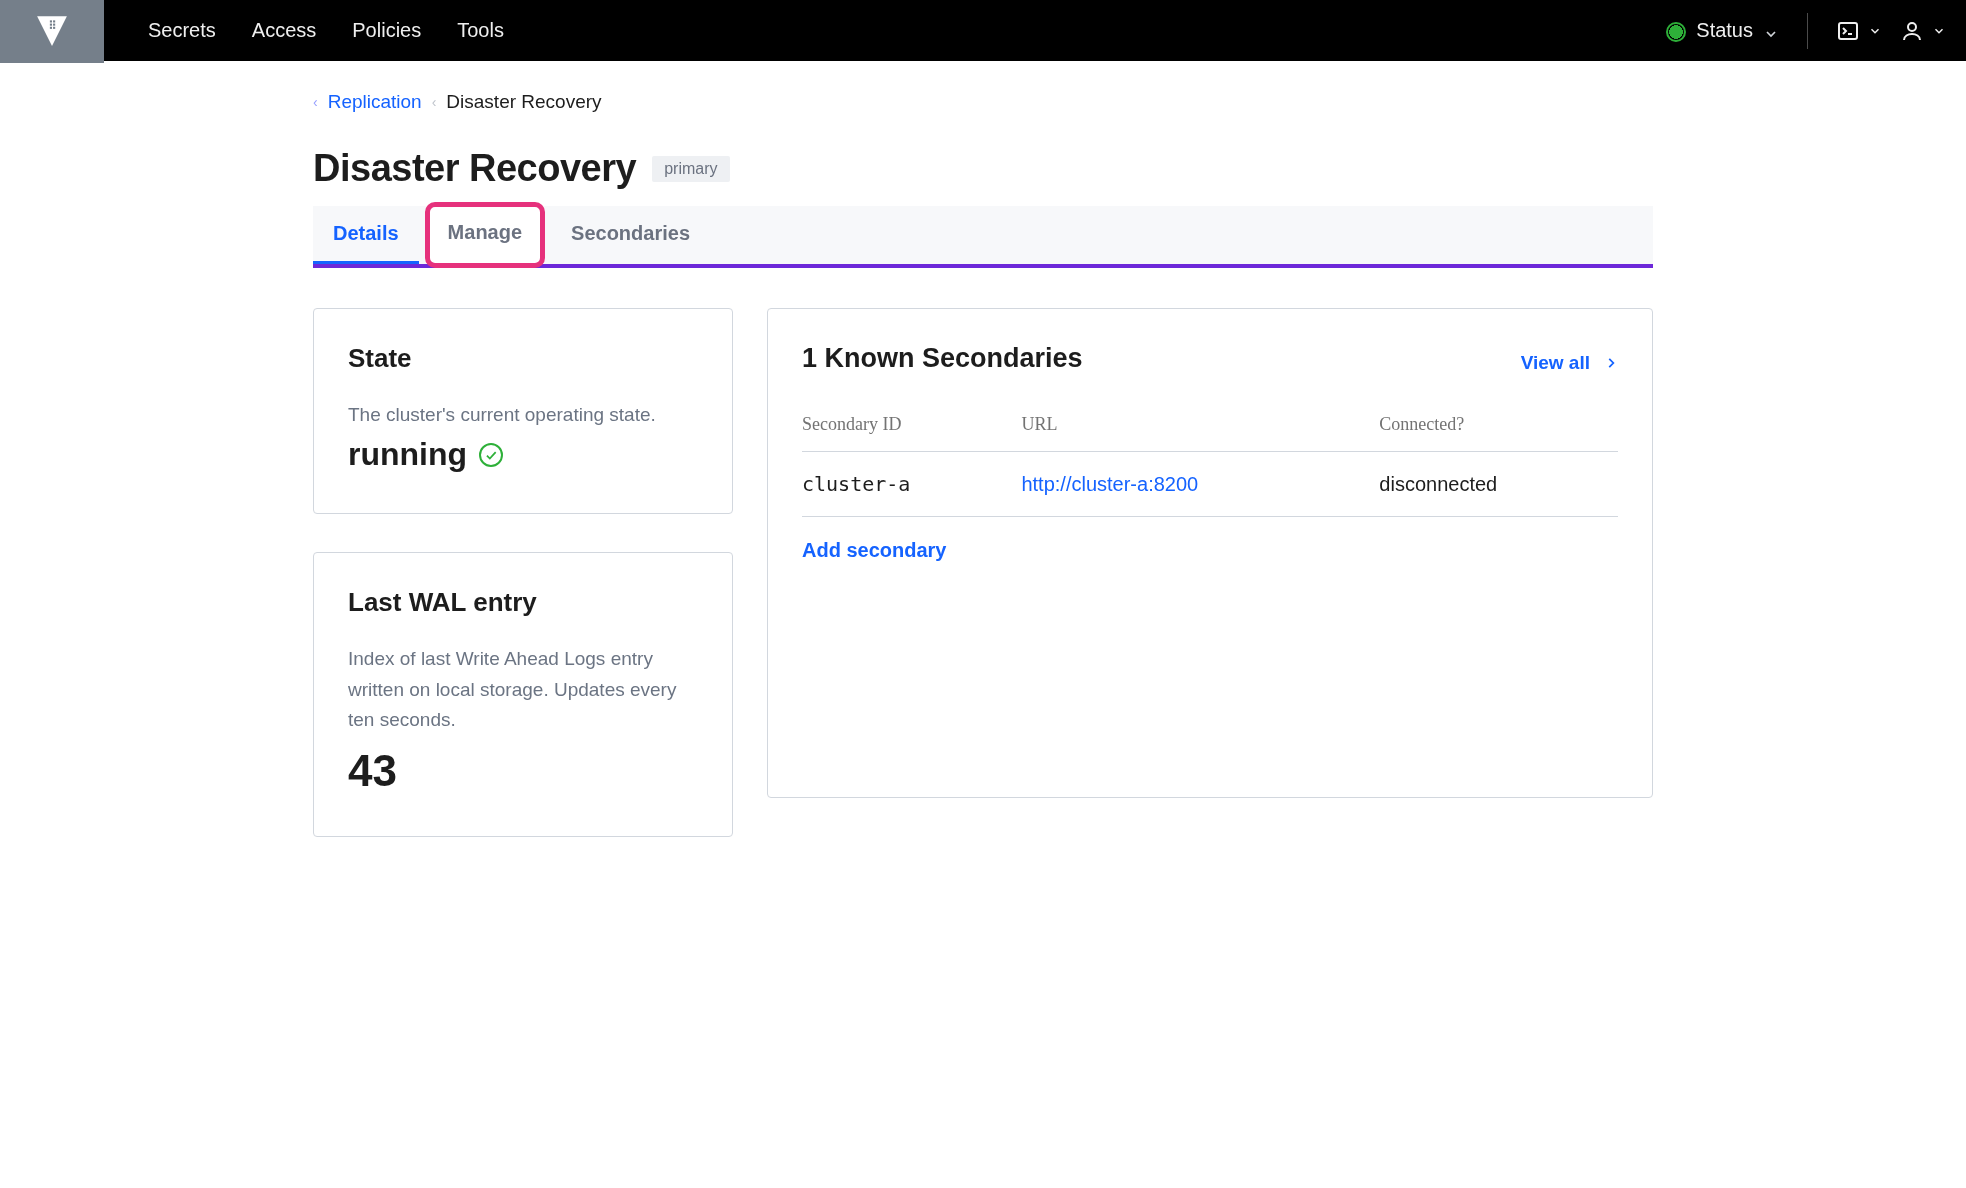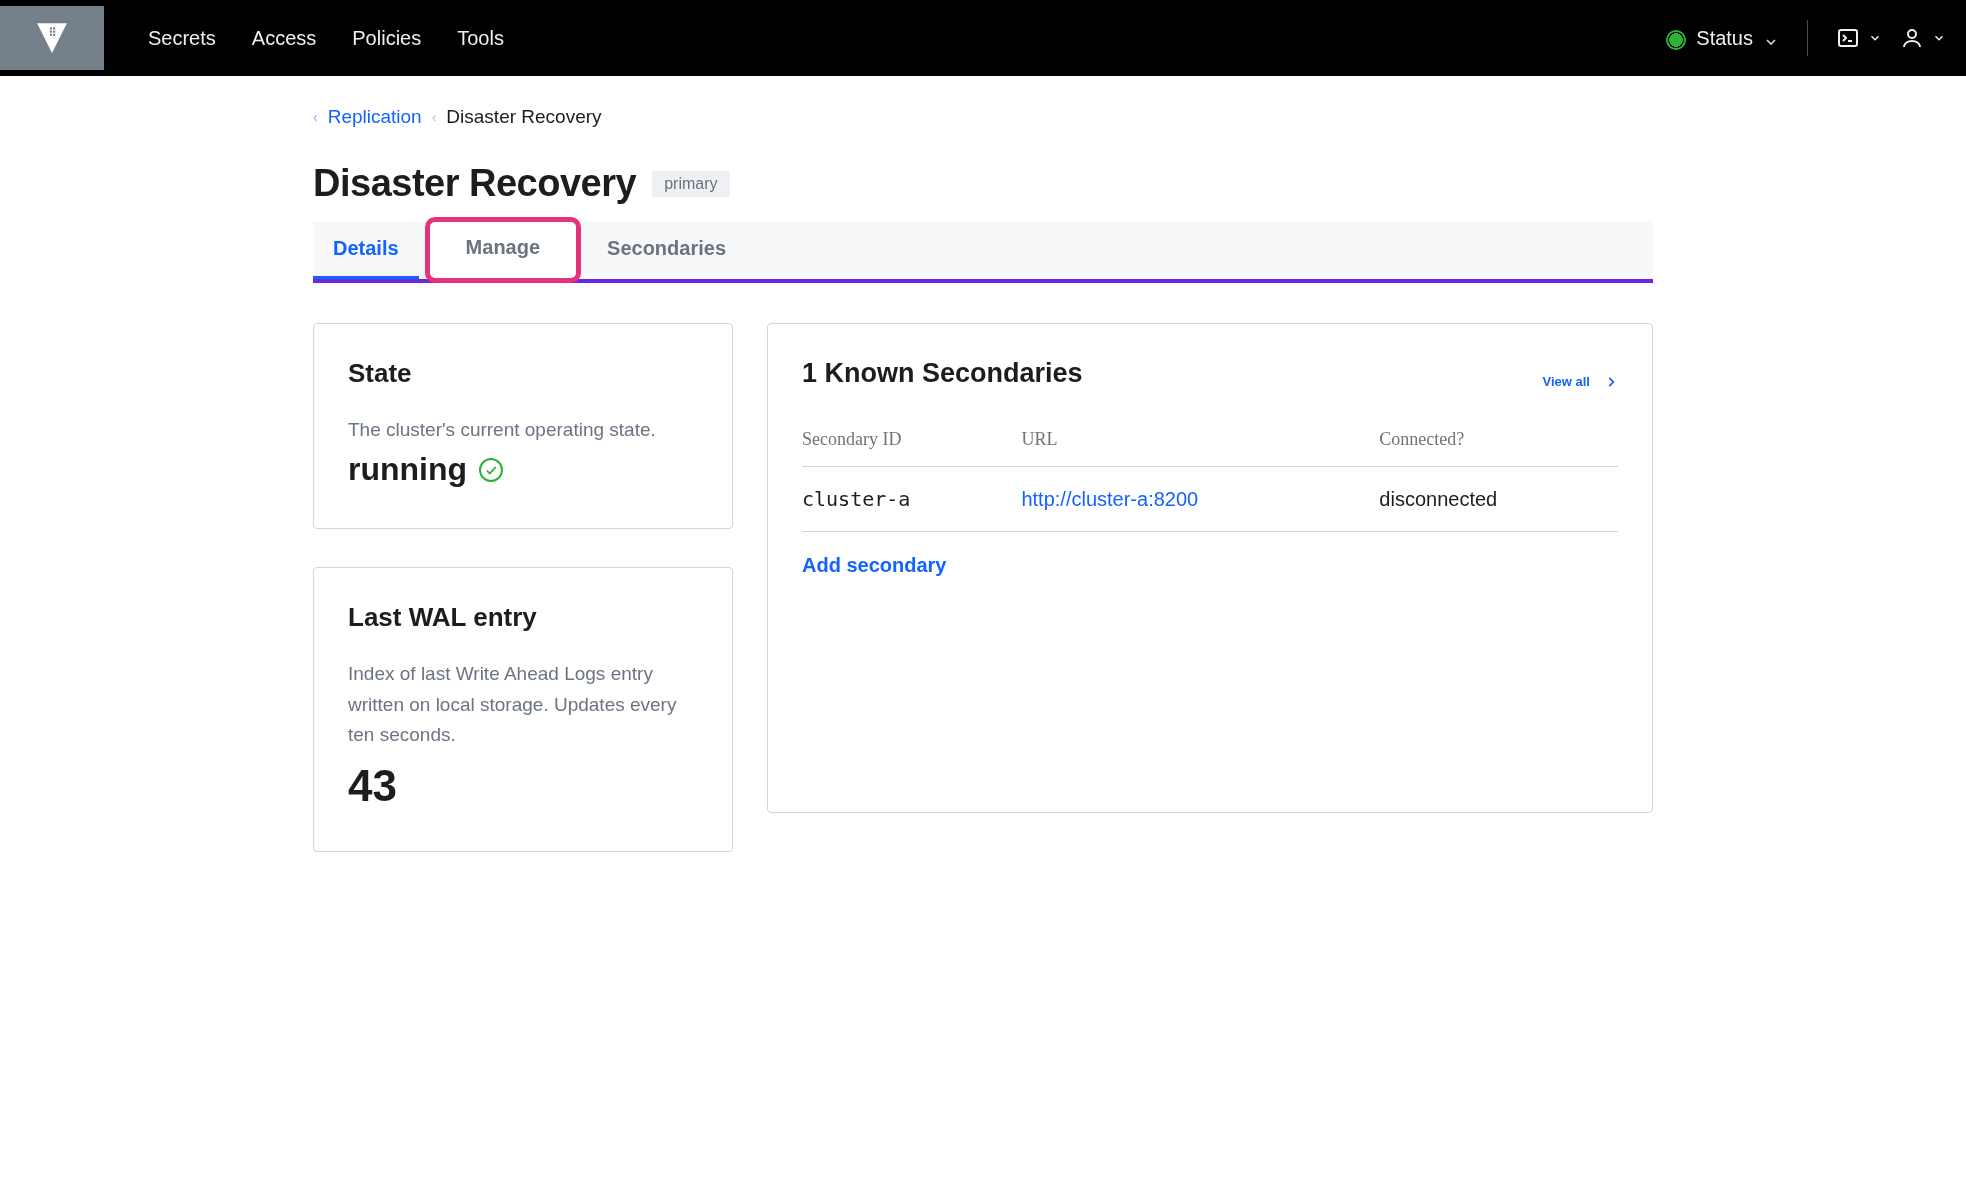--- a/index.html
+++ b/index.html
@@ -6,21 +6,21 @@
   body {
     font-family: -apple-system, BlinkMacSystemFont, "Segoe UI", Helvetica, Arial, sans-serif;
     background: #ffffff;
     color: #1d1d1d;
     font-size: 16px;
   }
 
   
   .header {
     background: #000000;
-    height: 76px;
+    height: 61px;
     display: flex;
     align-items: center;
     padding: 0 20px 0 0;
   }
   .logo {
     width: 104px;
     height: 64px;
     background: #757f8a;
     display: flex;
     align-items: center;
@@ -63,21 +63,21 @@
 
   
   .tabs { display: flex; align-items: stretch; border-bottom: 4px solid #6d28d9; background: #f7f8fa; margin-bottom: 40px; }
   .tab {
     padding: 16px 20px; font-size: 20px; font-weight: 600; color: #6b7280; cursor: pointer;
     border-bottom: 3px solid transparent; background: #f7f8fa;
   }
   .tab.active { color: #1563ff; border-bottom-color: #1563ff; background: #f7f8fa; }
   .tab.highlighted {
     border: 5px solid #e6317c; border-radius: 10px; margin: -4px 6px; background: #fff;
-    padding: 14px 36px; color: #6b7280; text-align: right;
+    padding: 14px 18px; color: #6b7280; text-align: right;
   }
 
   
   .grid { display: flex; gap: 34px; align-items: flex-start; }
   .col-left { width: 420px; display: flex; flex-direction: column; gap: 38px; }
   .col-right { flex: 1; }
 
   .card {
     border: 1px solid #d2d7de; border-radius: 4px; background: #fff;
     padding: 34px 34px 40px;
@@ -90,21 +90,21 @@
   }
   .ok-circle {
     width: 24px; height: 24px; border: 2px solid #2eb039; border-radius: 50%;
     display: inline-flex; align-items: center; justify-content: center;
   }
   .ok-circle svg { stroke: #2eb039; }
   .wal-value { font-size: 44px; font-weight: 700; margin-top: 10px; }
 
   .sec-head { display: flex; align-items: flex-end; justify-content: space-between; margin-bottom: 40px; }
   .sec-title { font-size: 27px; font-weight: 700; }
-  .view-all { color: #1563ff; font-size: 13px; font-weight: 600; display: flex; align-items: center; gap: 14px; cursor: pointer; }
+  .view-all { color: #1563ff; font-size: 19px; font-weight: 600; display: flex; align-items: center; gap: 14px; cursor: pointer; }
   .view-all svg { stroke: #1563ff; }
 
   table.sec-table { width: 100%; border-collapse: collapse; }
   .sec-table th {
     text-align: left; font-weight: 500; color: #737373; font-size: 18px;
     padding: 0 0 16px;
     font-family: Liberation Serif, serif;
   }
   .sec-table td {
     padding: 20px 0; font-size: 20px; color: #1d1d1d;

